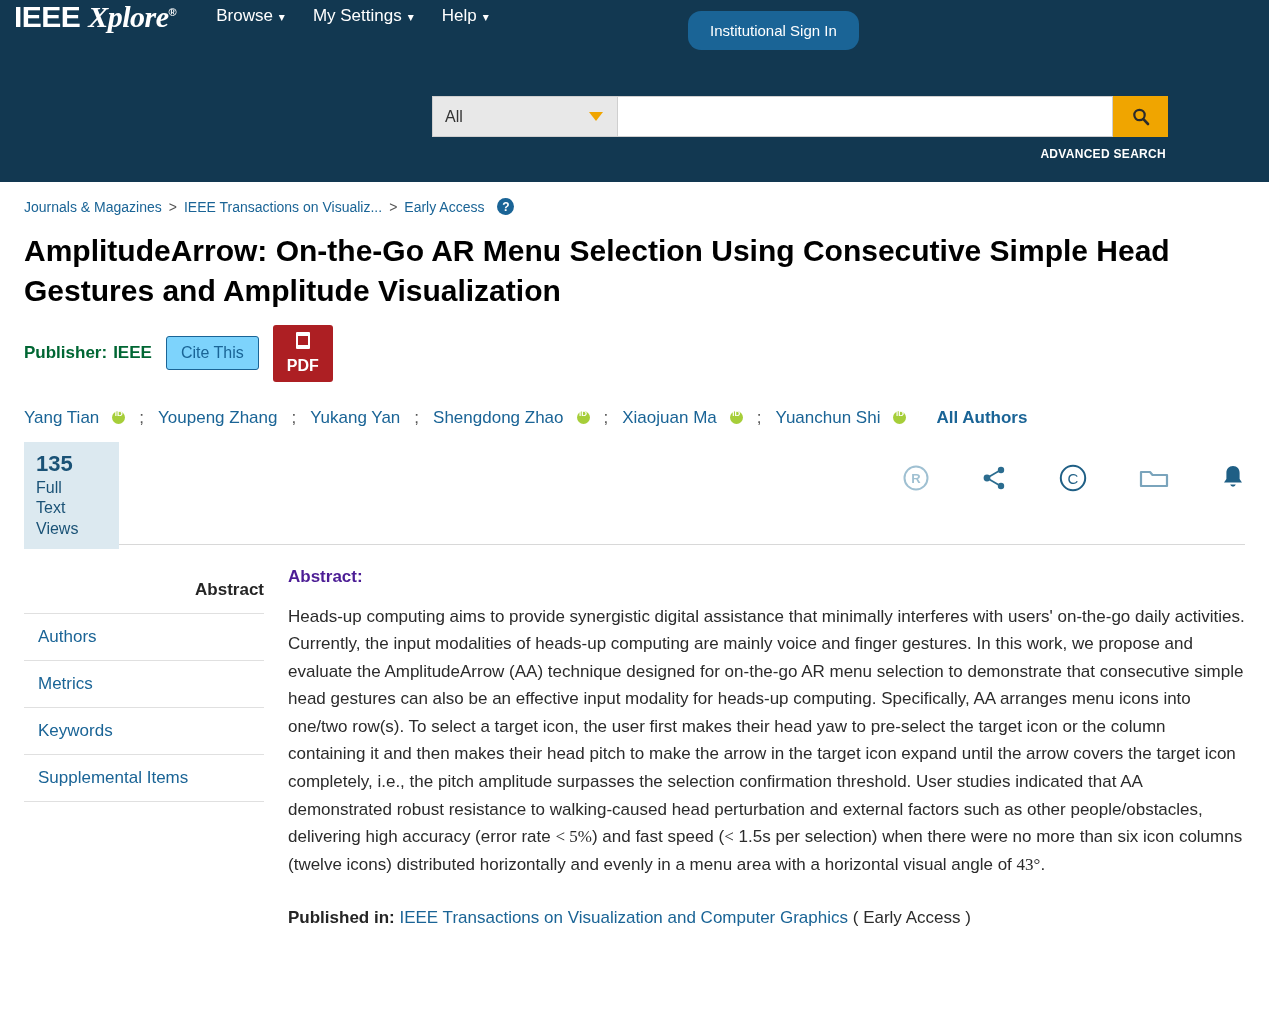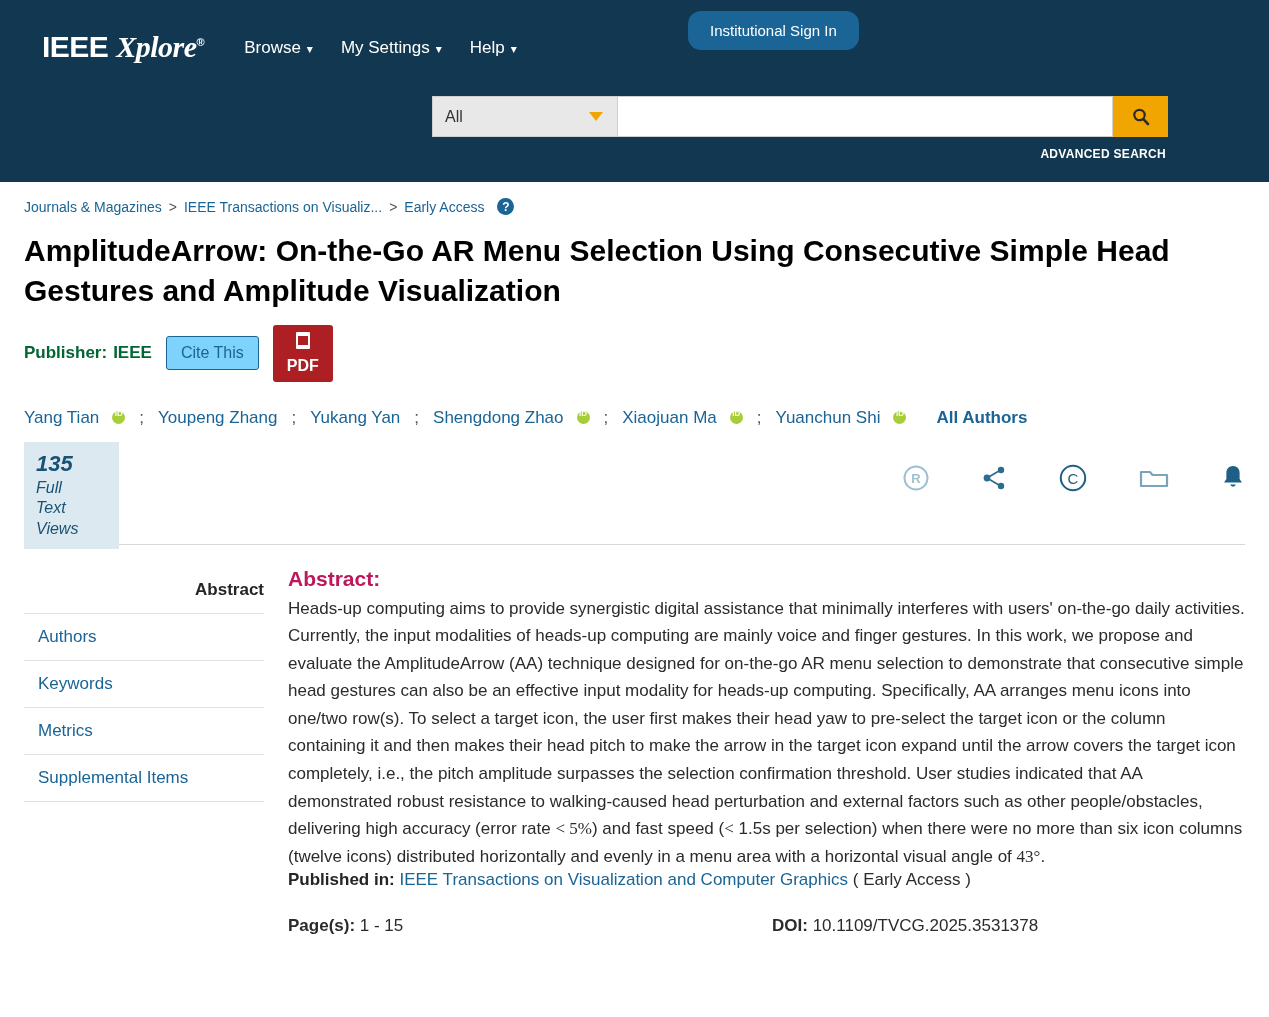--- a/index.html
+++ b/index.html
@@ -14,24 +14,23 @@
   }
 
   
   .header {
     background: #123851;
     height: 182px;
     position: relative;
   }
   .nav-row {
     display: flex;
-    align-items: flex-end;
+    align-items: flex-start;
     height: 64px;
-    padding-left: 20px;
-    margin-left: 16px;
+    padding-left: 8px;
   }
   .brand {
     font-size: 30px;
     font-weight: bold;
     color: #ffffff;
     letter-spacing: -0.5px;
     white-space: nowrap;
     padding-left: 6px;
     padding-right: 26px;
   }
@@ -246,21 +245,20 @@
     align-items: flex-start;
     margin: 14px 24px 0 24px;
     position: relative;
     height: 92px;
   }
   .views-box {
     background: #dce9f0;
     padding: 8px 12px 10px 12px;
     width: 95px;
     line-height: 1.28;
-    font-style: italic;
   }
   .views-count { font-size: 22px; font-weight: bold; color: #1a5276; }
   .views-label { font-size: 16px; color: #1a5276; }
   .action-icons {
     position: absolute;
     right: 0;
     top: 22px;
     display: flex;
     align-items: center;
     gap: 52px;
@@ -284,33 +282,34 @@
     font-size: 17px;
     padding: 13px 0 13px 14px;
     border-bottom: 1px solid #e0e0e0;
     color: #1a6496;
     cursor: pointer;
   }
   .side-item.active { font-weight: bold; color: #252525; text-align: right; }
 
   .content { flex: 1; padding-left: 24px; }
   .abs-label {
-    font-size: 21px;
-    font-weight: bold;
-    color: #be185d;
-    margin-bottom: 4px;
+    font-size: 17px;
+    font-weight: bold;
+    color: #4c1d95;
+    margin-bottom: 16px;
   }
   .abs-text {
     font-size: 17px;
     line-height: 1.62;
     color: #2b2b2b;
     text-align: left;
   }
   .math { font-family: "Liberation Serif", serif; }
   .meta-line {
+    margin-top: 30px;
     font-size: 17px;
   }
   .meta-line b { color: #252525; }
   .meta-line a { color: #1a6496; text-decoration: none; cursor: pointer; }
   .meta-cols {
     display: flex;
     margin-top: 26px;
     font-size: 17px;
   }
   .meta-cols .col1 { width: 484px; }
@@ -438,41 +437,31 @@
   </div>
 </div>
 
 <hr class="divider">
 
 <div class="body-wrap">
 
   <div class="side-nav">
     <div class="side-item active">Abstract</div>
     <div class="side-item">Authors</div>
+    <div class="side-item">Metrics</div>
     <div class="side-item">Keywords</div>
-    <div class="side-item">Metrics</div>
     <div class="side-item">Supplemental Items</div>
   </div>
 
   <div class="content">
     <div class="abs-label">Abstract:</div>
     <div class="abs-text">
       <span>Heads-up computing aims to provide synergistic digital assistance that minimally interferes with users' on-the-go daily activities. Currently, the input modalities of heads-up computing are mainly voice and finger gestures. In this work, we propose and evaluate the AmplitudeArrow (AA) technique designed for on-the-go AR menu selection to demonstrate that consecutive simple head gestures can also be an effective input modality for heads-up computing. Specifically, AA arranges menu icons into one/two row(s). To select a target icon, the user first makes their head yaw to pre-select the target icon or the column containing it and then makes their head pitch to make the arrow in the target icon expand until the arrow covers the target icon completely, i.e., the pitch amplitude surpasses the selection confirmation threshold. User studies indicated that AA demonstrated robust resistance to walking-caused head perturbation and external factors such as other people/obstacles, delivering high accuracy (error rate </span><span class="math">&lt; 5%</span><span>) and fast speed (</span><span class="math">&lt;</span><span> 1.5s per selection) when there were no more than six icon columns (twelve icons) distributed horizontally and evenly in a menu area with a horizontal visual angle of </span><span class="math">43°</span><span>.</span>
     </div>
 
     <div class="meta-line">
       <b>Published in:</b>
       <a>IEEE Transactions on Visualization and Computer Graphics</a>
       <span>( Early Access )</span>
     </div>
 
-    <div class="meta-cols">
-      <div class="col1">
-        <b>Page(s):</b>
-        <span>1 - 15</span>
-      </div>
-      <div>
-        <b>DOI:</b>
-        <a>10.1109/TVCG.2025.3531378</a>
-      </div>
-    </div>
   </div>
 </div>
 
 </body></html>

